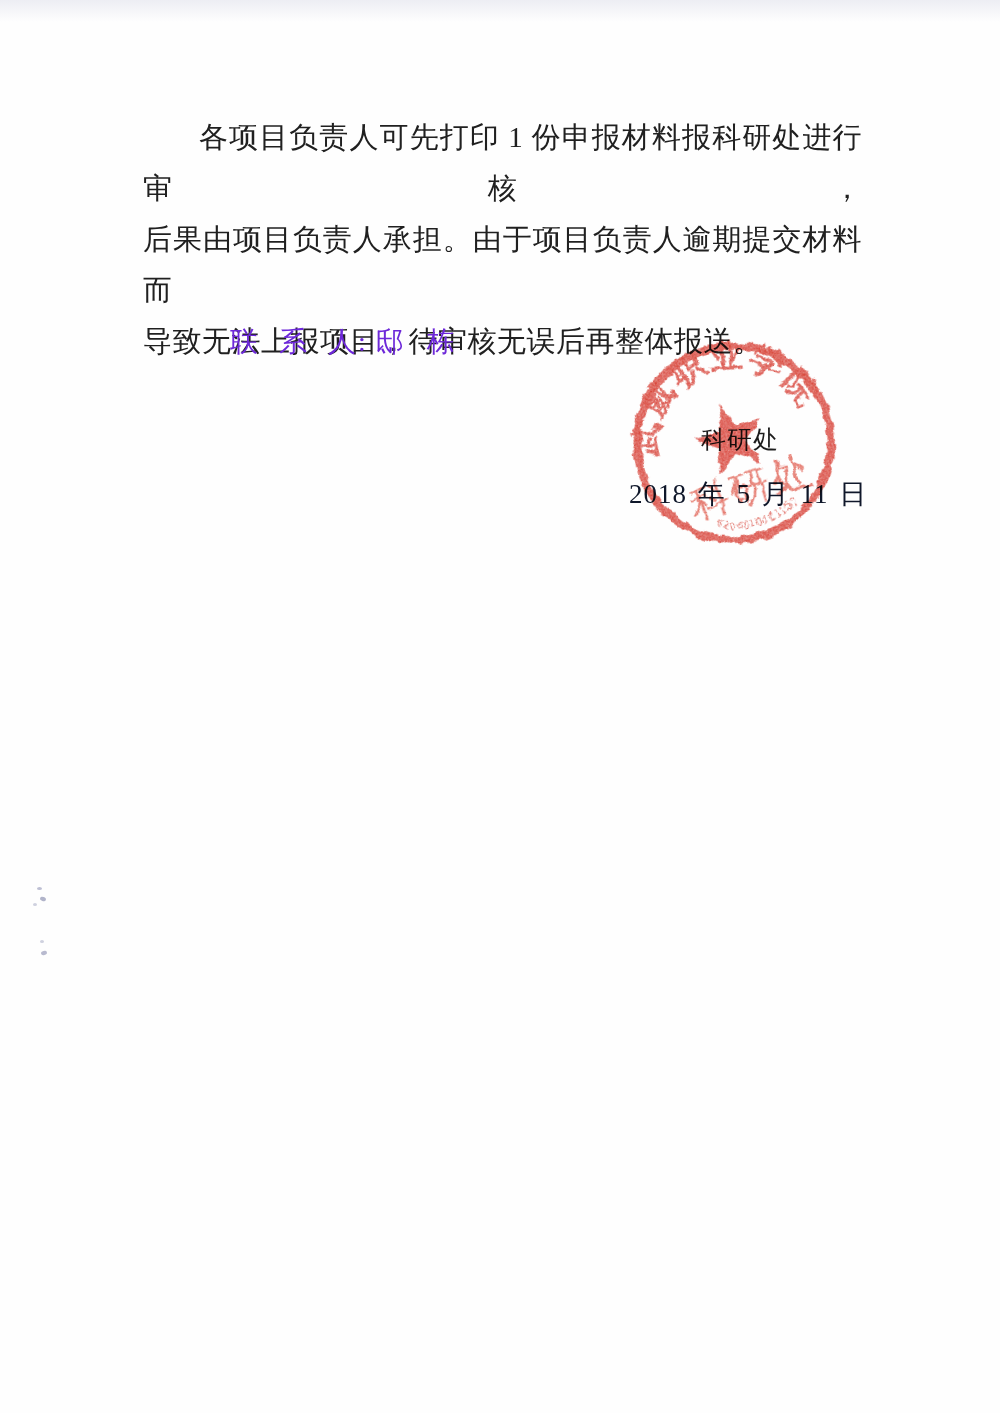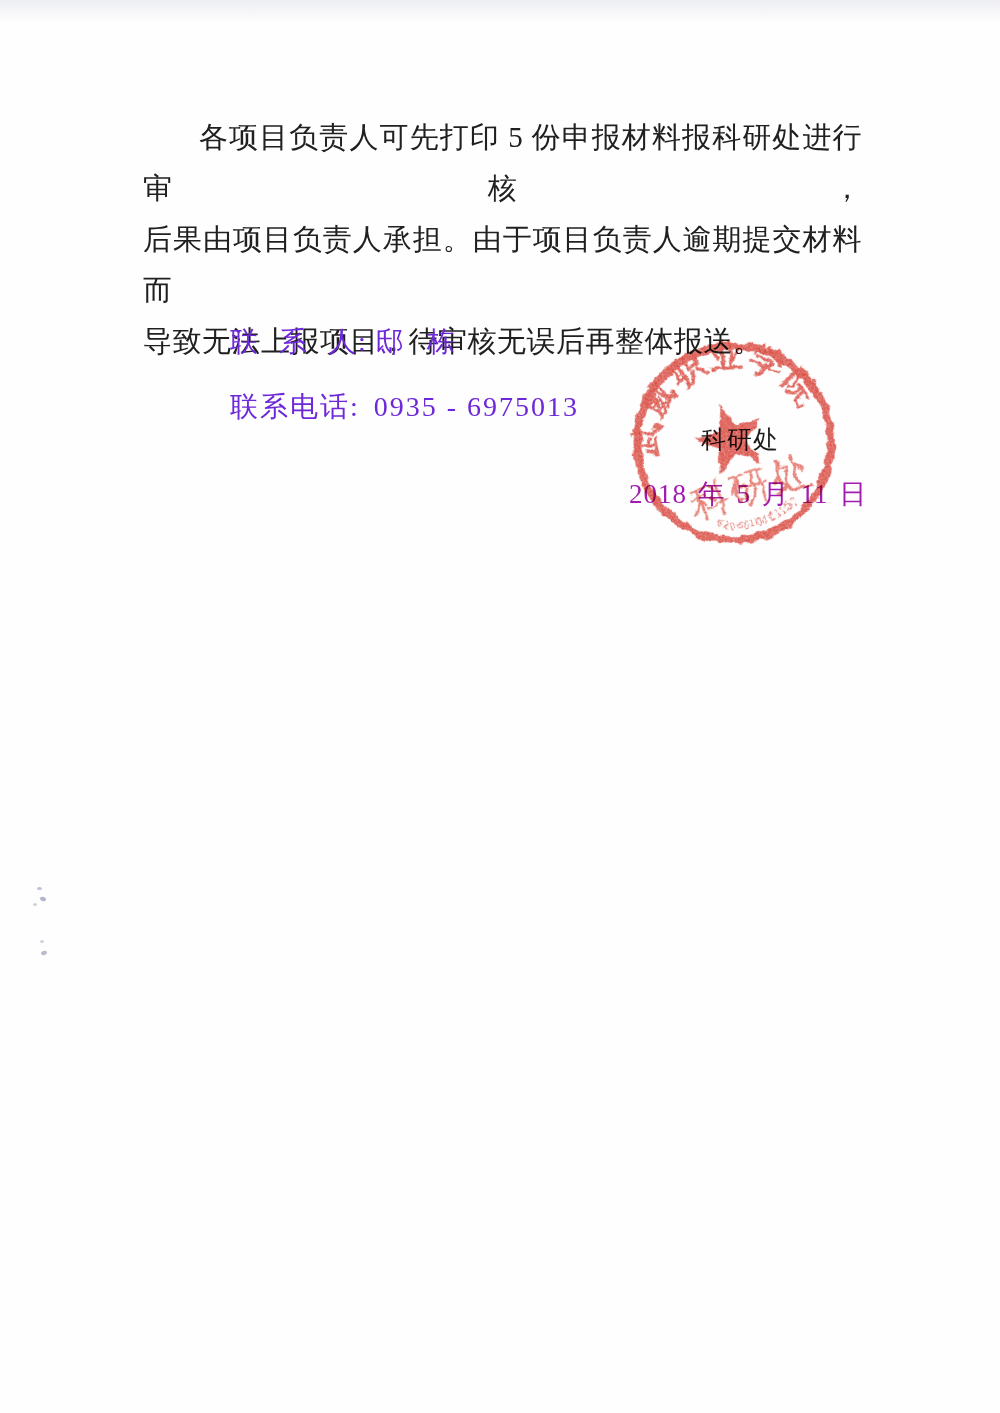--- a/index.html
+++ b/index.html
@@ -61,21 +61,21 @@
     letter-spacing: 1px;
     color: #1c1c1c;
   }
   .sig-date {
     position: absolute;
     left: 629px;
     top: 476px;
     font-size: 27px;
     letter-spacing: 1px;
     word-spacing: 3px;
-    color: #a21caf;
+    color: #0f172a;
     white-space: pre;
   }
   
   .seal {
     position: absolute;
     left: 604px;
     top: 313px;
     width: 260px;
     height: 260px;
     mix-blend-mode: multiply;
@@ -123,32 +123,29 @@
   .sp5 { left: 41px; top: 951px; width: 6px; height: 4px; background: rgba(100,105,150,0.45); transform: rotate(-15deg); }
 </style>
 </head>
 <body>
 
 <div class="page">
 
   <div class="top-shade"></div>
 
   <div class="para">
-    <div class="pline pline-indent pjust">各项目负责人可先打印 5 份申报材料报科研处进行审核，</div>
+    <div class="pline pline-indent pjust">各项目负责人可先打印 1 份申报材料报科研处进行审核，</div>
     <div class="pline pjust">后果由项目负责人承担。由于项目负责人逾期提交材料而</div>
     <div class="pline">导致无法上报项目，待审核无误后再整体报送。</div>
   </div>
 
   <div class="contact contact-person">
     <span class="c-label">联 系 人:</span><span class="c-value">邸 栋</span>
   </div>
 
-  <div class="contact contact-phone">
-    <span class="c-label">联系电话:</span><span class="c-value">0935 - 6975013</span>
-  </div>
 
   <div class="sig-dept">科研处</div>
 
   <div class="sig-date">2018 年 5 月 11 日</div>
 
   <svg class="seal" viewBox="-130 -130 260 260" width="260" height="260" xmlns="http://www.w3.org/2000/svg">
     <defs>
       <filter id="stamp-rough" x="-30%" y="-30%" width="160%" height="160%">
         <feTurbulence type="fractalNoise" baseFrequency="0.09" numOctaves="3" seed="5" result="dispn"></feTurbulence>
         <feDisplacementMap in="SourceGraphic" in2="dispn" scale="7" xChannelSelector="R" yChannelSelector="G" result="rough1"></feDisplacementMap>

